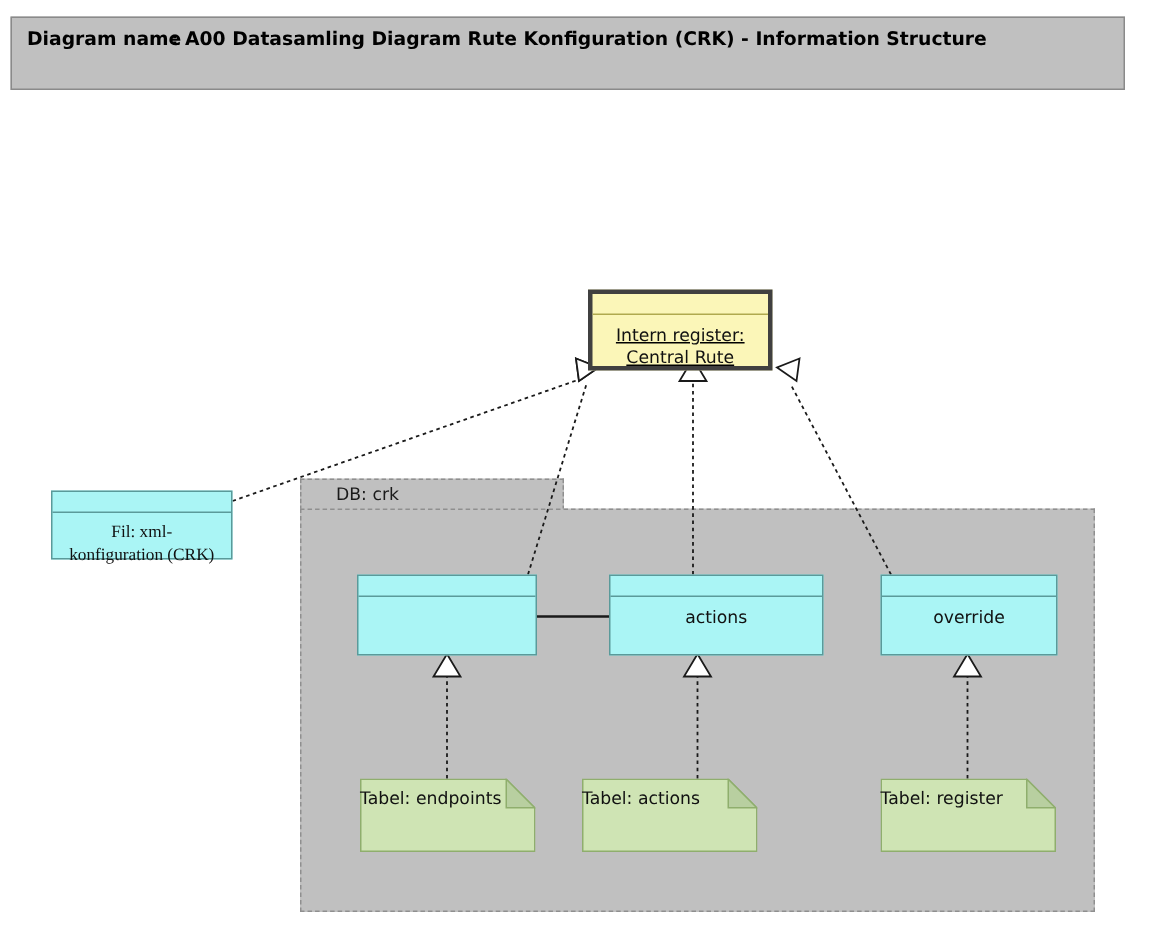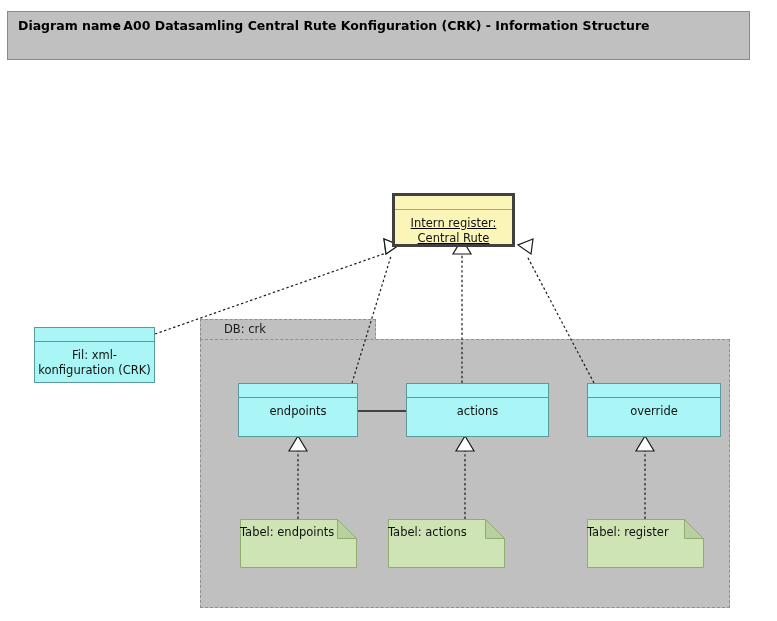--- a/index.html
+++ b/index.html
@@ -119,26 +119,27 @@
     text-decoration: underline;
   }
   #node-intern-register .node-band {
     border-bottom: 1px solid #b0a94e;
   }
 
   #node-fil-xml {
     left: 34px;
     top: 327px;
     width: 121px;
-    height: 56px;
+    height: 46px;
+    font-family: Liberation Serif, serif;
   }
 
   #node-endpoints { left: 238px; top: 383px; width: 120px; height: 54px; }
   #node-actions   { left: 406px; top: 383px; width: 143px; height: 54px; }
-  #node-override  { left: 587px; top: 383px; width: 134px; height: 54px; }
+  #node-override  { left: 587px; top: 383px; width: 118px; height: 54px; }
 
   
   .note {
     position: absolute;
     width: 117px;
     height: 49px;
   }
   .note svg { display: block; }
   .note-label {
     position: absolute;
@@ -151,21 +152,21 @@
     white-space: nowrap;
   }
   #note-tabel-endpoints { left: 240px; top: 519px; }
   #note-tabel-actions   { left: 388px; top: 519px; }
   #note-tabel-override  { left: 587px; top: 519px; }
 </style>
 </head>
 <body>
 
 <div id="title-block">
-  <div class="title-line"><span class="title-label">Diagram name</span><span>: </span><span>A00 Datasamling Central Rute Konfiguration (CRK) - Information Structure</span></div>
+  <div class="title-line"><span class="title-label">Diagram name</span><span>: </span><span>A00 Datasamling Diagram Rute Konfiguration (CRK) - Information Structure</span></div>
 </div>
 
 <div id="db-group">
   <div id="db-group-tab"></div>
   <div id="db-group-tab-label">DB: crk</div>
   <div id="db-group-body"></div>
 </div>
 
 <svg id="connectors" viewBox="0 0 777 621" xmlns="http://www.w3.org/2000/svg">
 
@@ -217,21 +218,20 @@
 </div>
 
 <div class="node" id="node-fil-xml">
   <div class="node-band"></div>
   <div class="node-label">Fil: xml-
 konfiguration (CRK)</div>
 </div>
 
 <div class="node" id="node-endpoints">
   <div class="node-band"></div>
-  <div class="node-label">endpoints</div>
 </div>
 
 <div class="node" id="node-actions">
   <div class="node-band"></div>
   <div class="node-label">actions</div>
 </div>
 
 <div class="node" id="node-override">
   <div class="node-band"></div>
   <div class="node-label">override</div>

